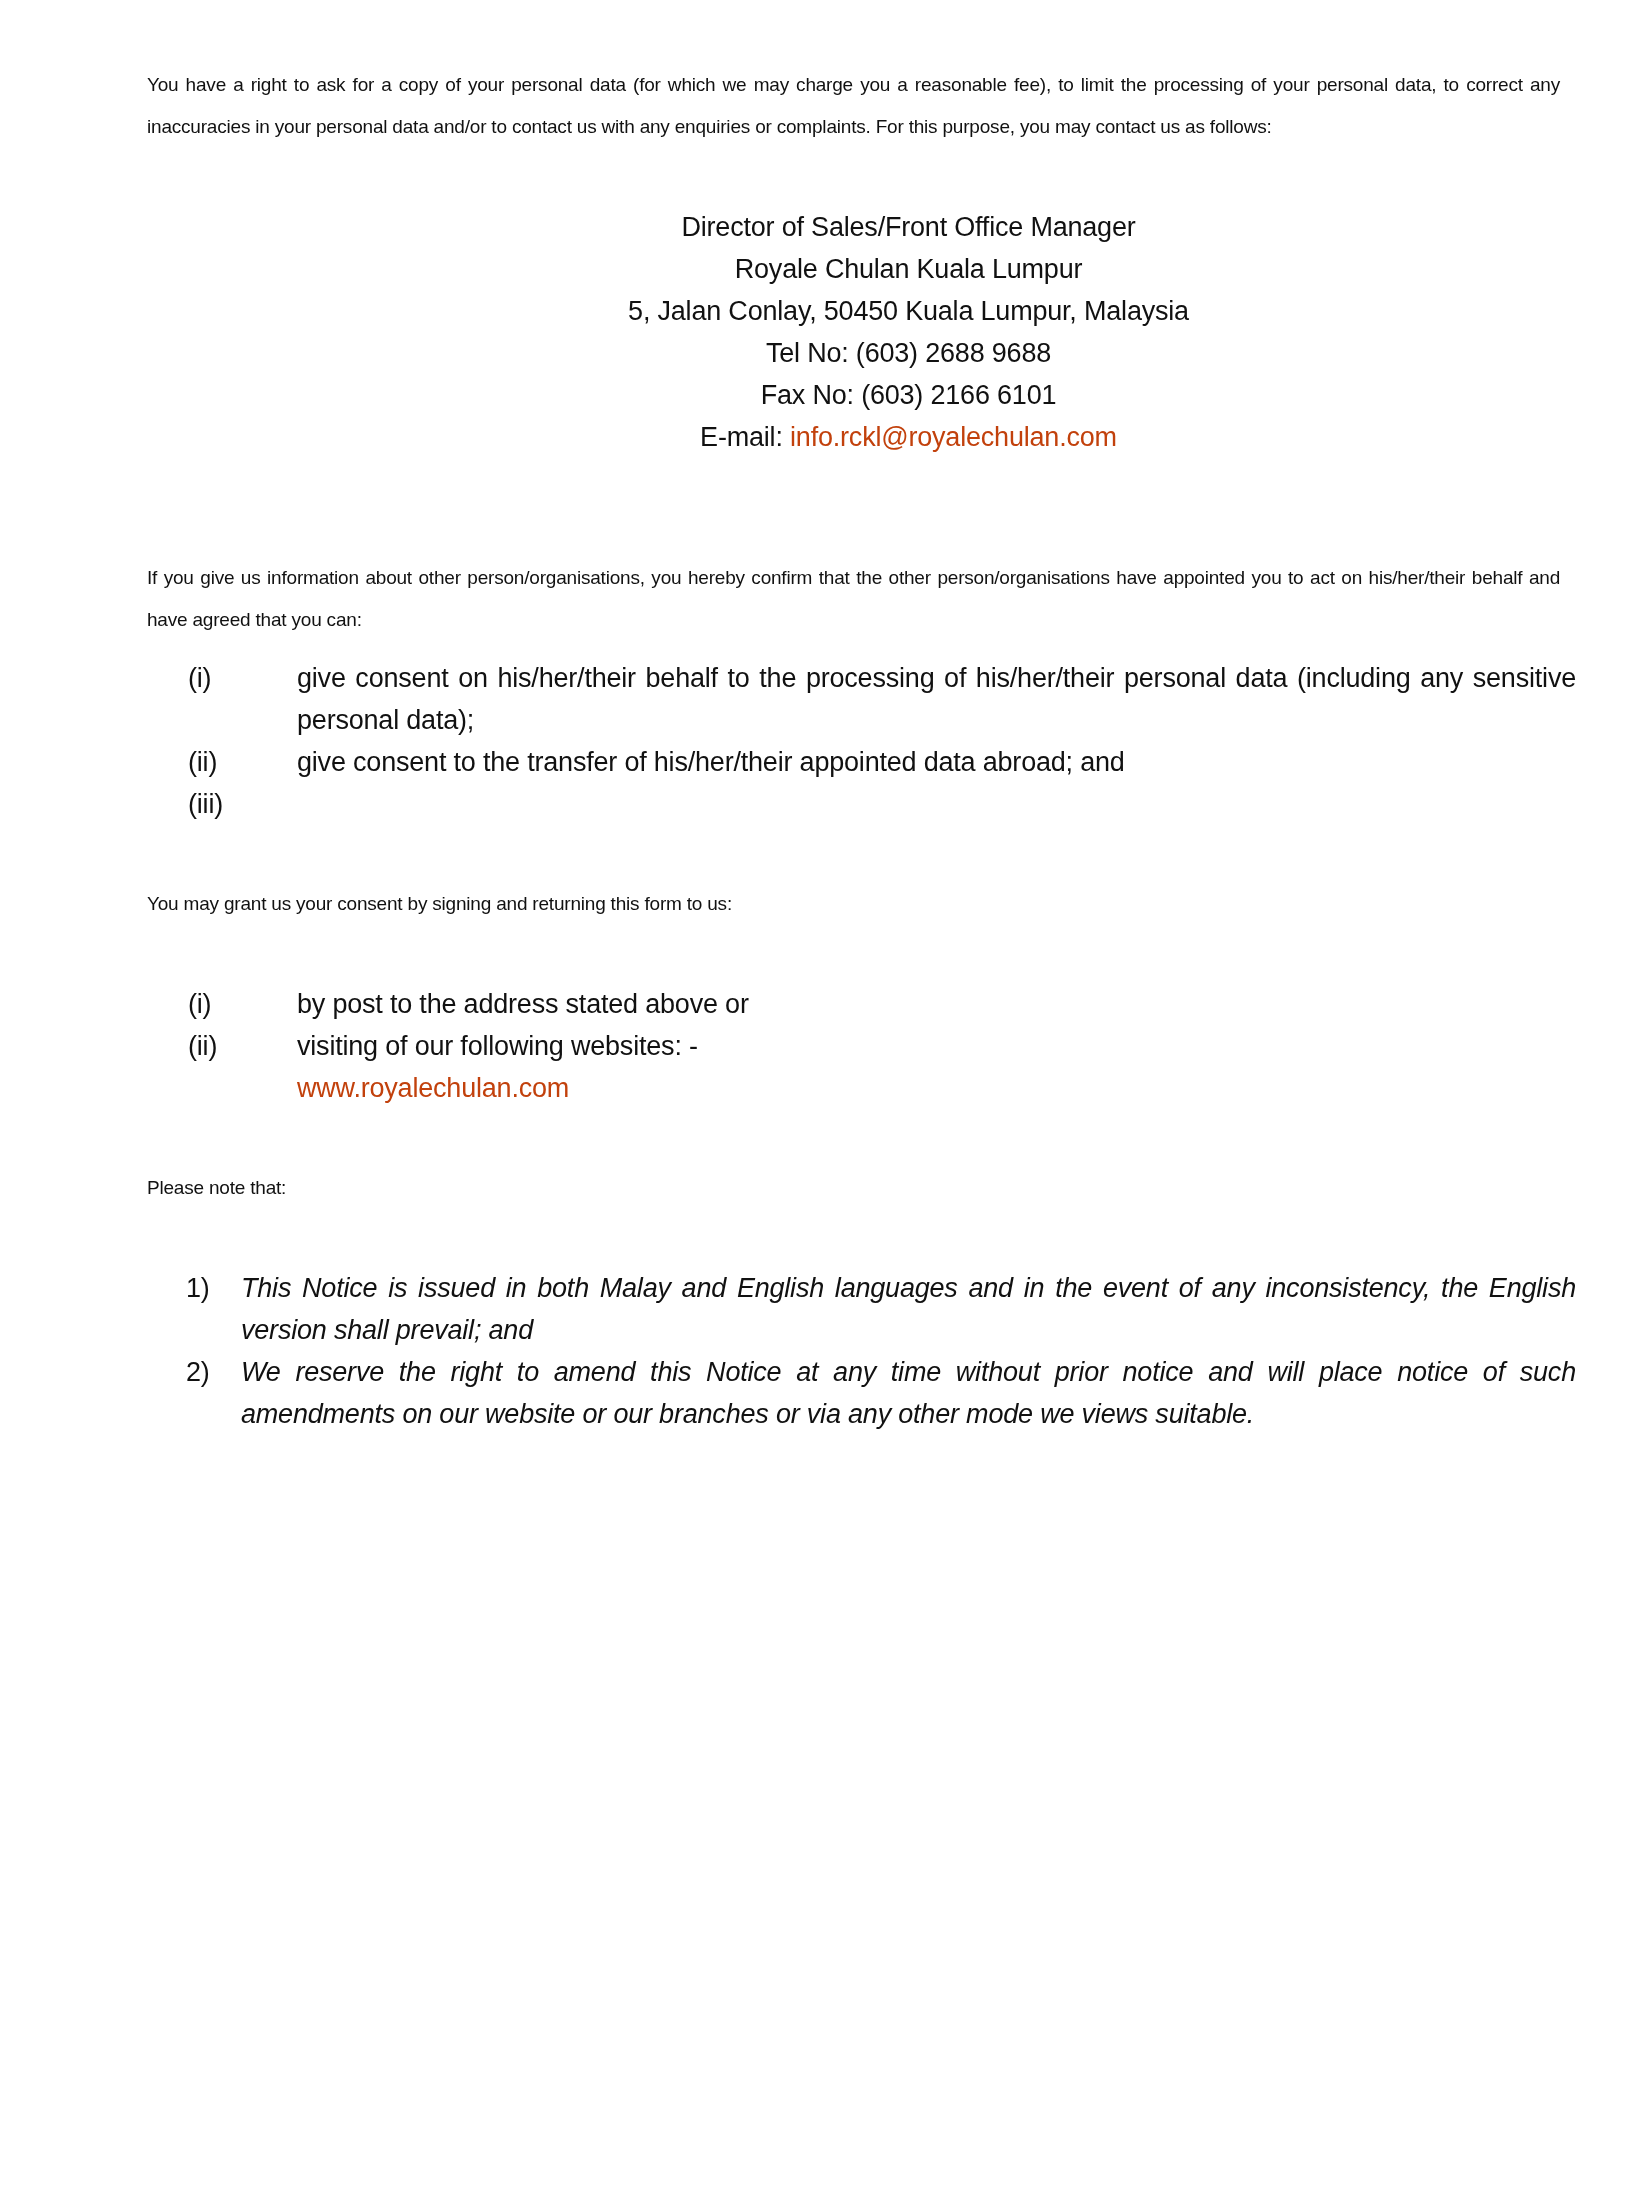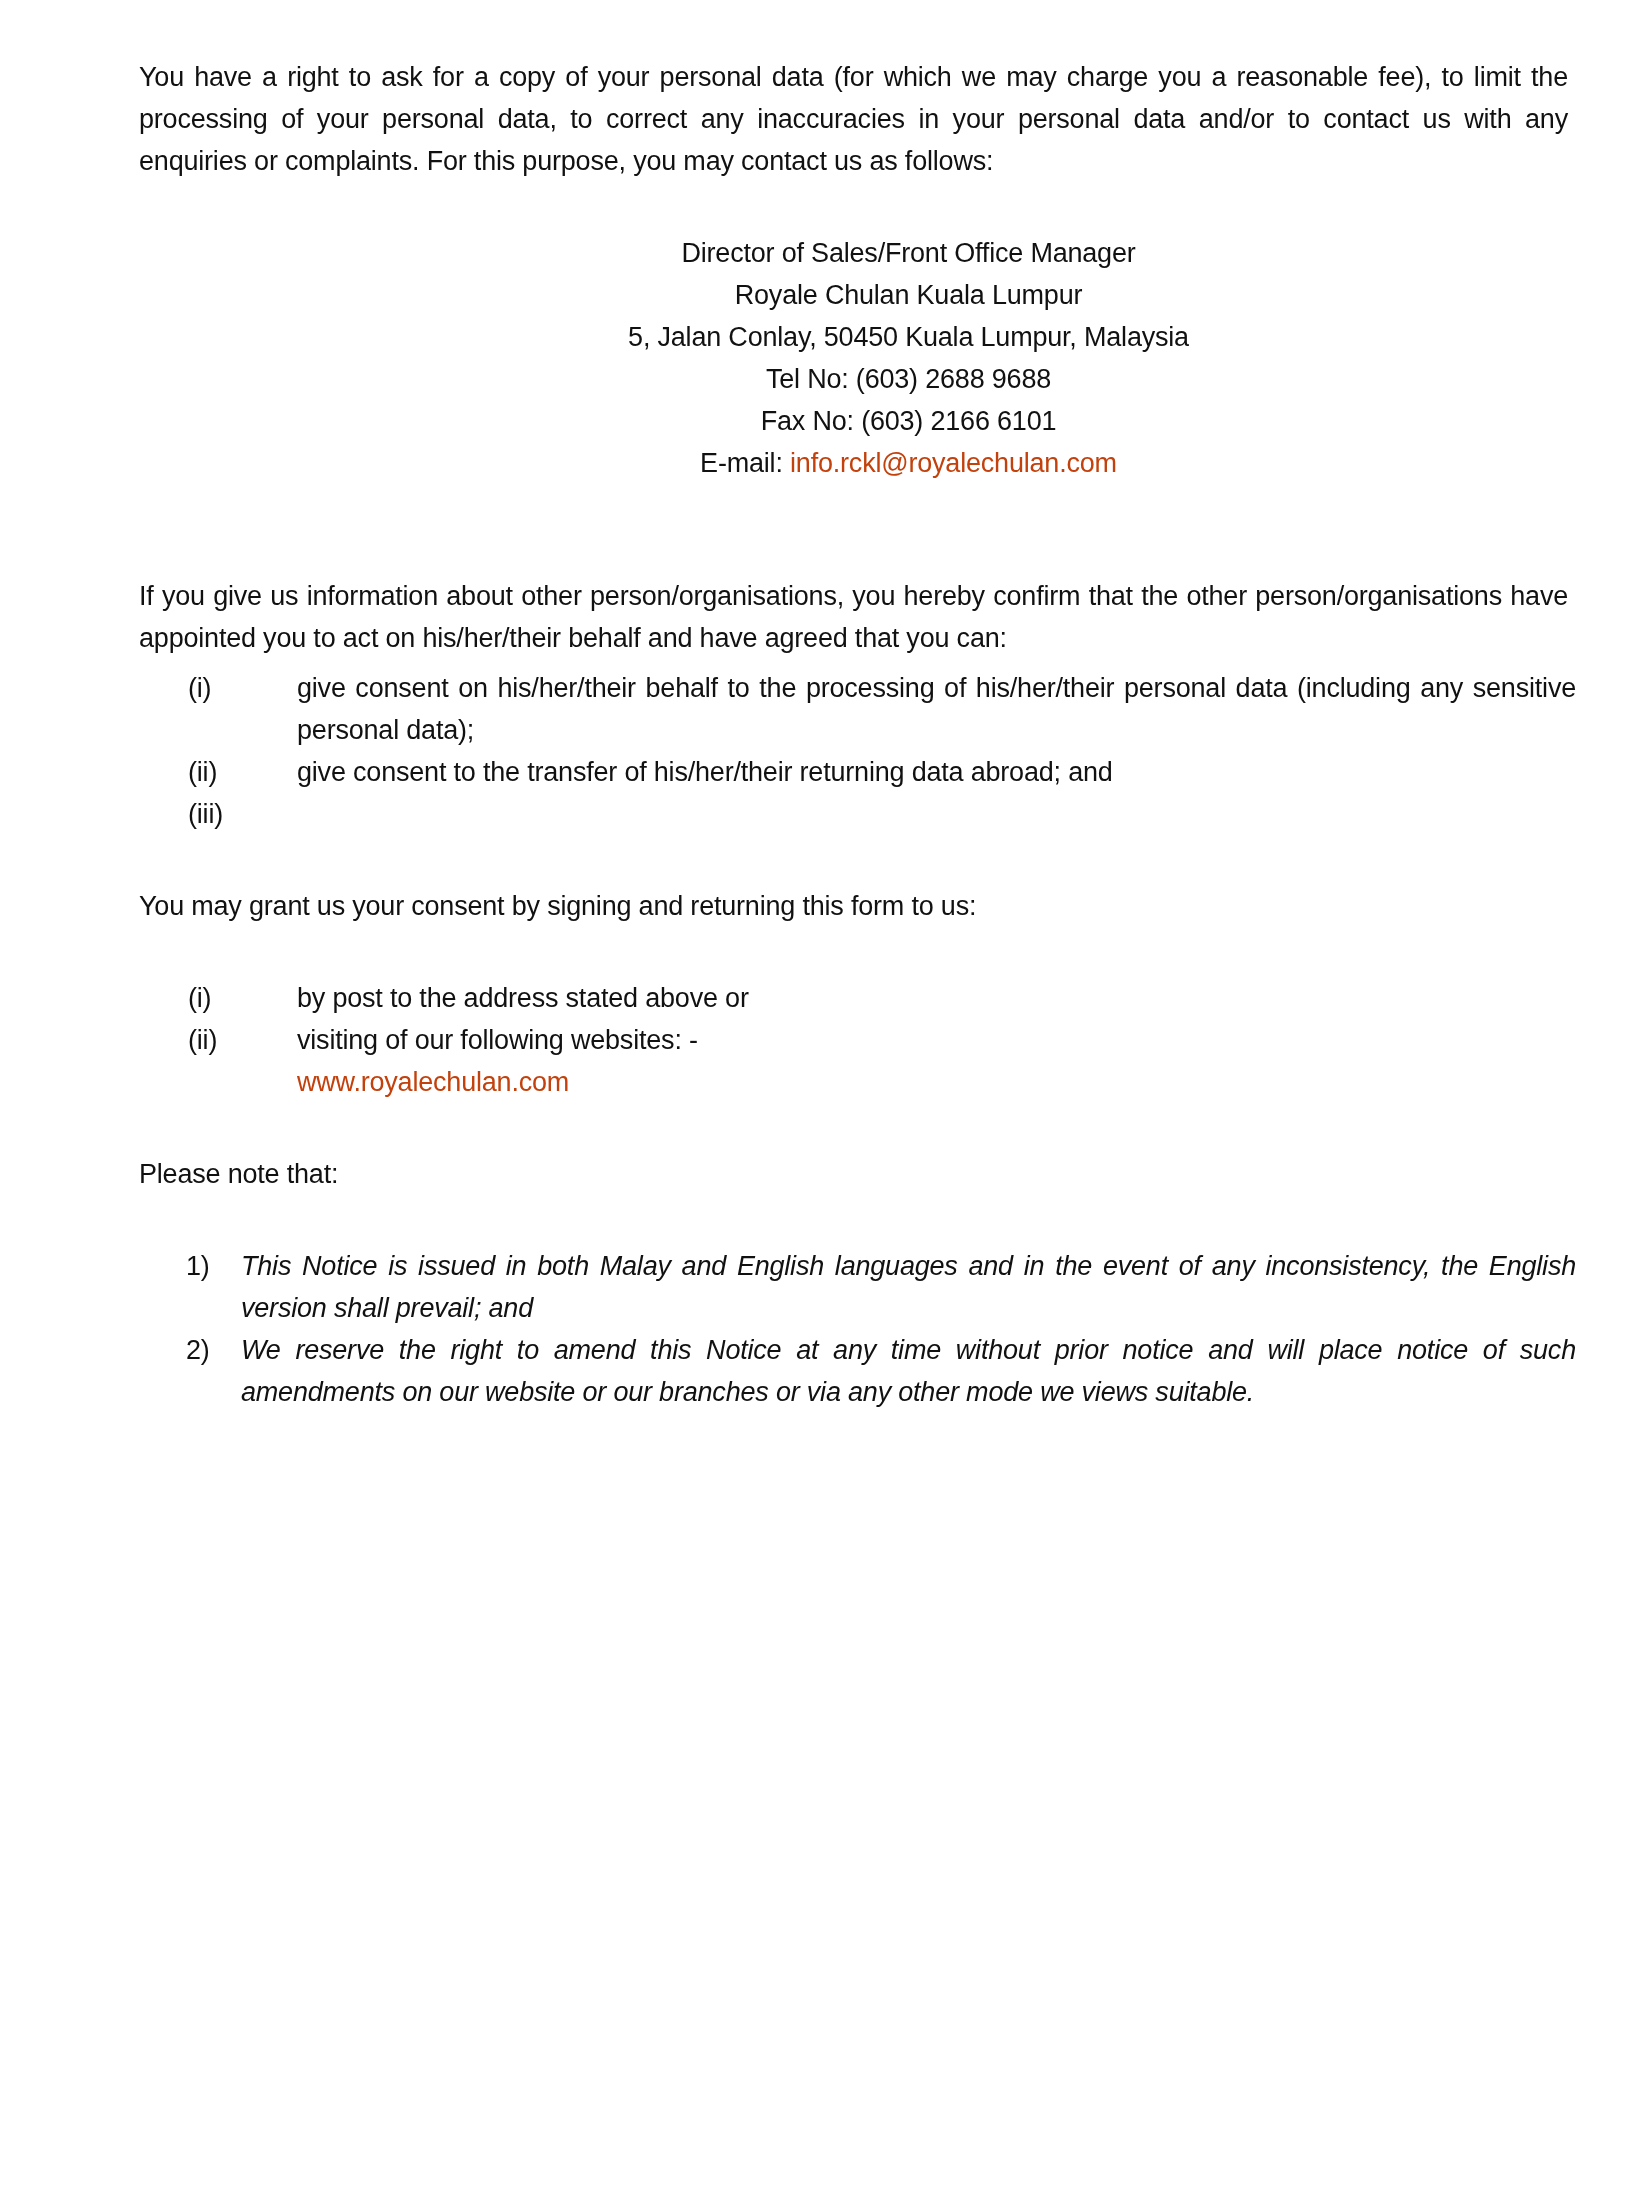--- a/index.html
+++ b/index.html
@@ -3,21 +3,21 @@
 <meta charset="utf-8">
 <style>
   html, body { margin: 0; padding: 0; background: #ffffff; }
   body {
     width: 1646px; height: 2203px; position: relative; overflow: hidden;
     font-family: "Liberation Sans", sans-serif;
     color: #111111;
   }
   .page { position: absolute; left: 131px; top: 48px; width: 1445px; }
   .p {
-    font-size: 27px; line-height: 42px; margin: 8px;
+    font-size: 19px; line-height: 42px; margin: 16px;
     text-align: justify; letter-spacing: -0.2px; word-spacing: 0px;
   }
   .p.left { text-align: left; }
   .gap-1 { height: 42px; }
   .gap-2 { height: 83px; }
   .address { margin-left: 110px; }
   .address .line { font-size: 27px; line-height: 42px; letter-spacing: -0.2px; text-align: center; }
   a.link { color: #c2410c; text-underline-offset: 2.6px; }
   .roman-list .item { display: flex; font-size: 27px; line-height: 42px; letter-spacing: -0.2px; }
   .roman-list .marker { width: 109px; padding-left: 57px; flex: 0 0 auto; box-sizing: content-box; }
@@ -51,21 +51,21 @@
 
   <p class="p">If you give us information about other person/organisations, you hereby confirm that the other person/organisations have appointed you to act on his/her/their behalf and have agreed that you can:</p>
 
   <div class="roman-list">
     <div class="item">
       <span class="marker">(i)</span>
       <span class="text">give consent on his/her/their behalf to the processing of his/her/their personal data (including any sensitive personal data);</span>
     </div>
     <div class="item">
       <span class="marker">(ii)</span>
-      <span class="text left">give consent to the transfer of his/her/their returning data abroad; and</span>
+      <span class="text left">give consent to the transfer of his/her/their appointed data abroad; and</span>
     </div>
     <div class="item">
       <span class="marker">(iii)</span>
     </div>
   </div>
 
   <div class="gap-1"></div>
 
   <p class="p left">You may grant us your consent by signing and returning this form to us:</p>
 

